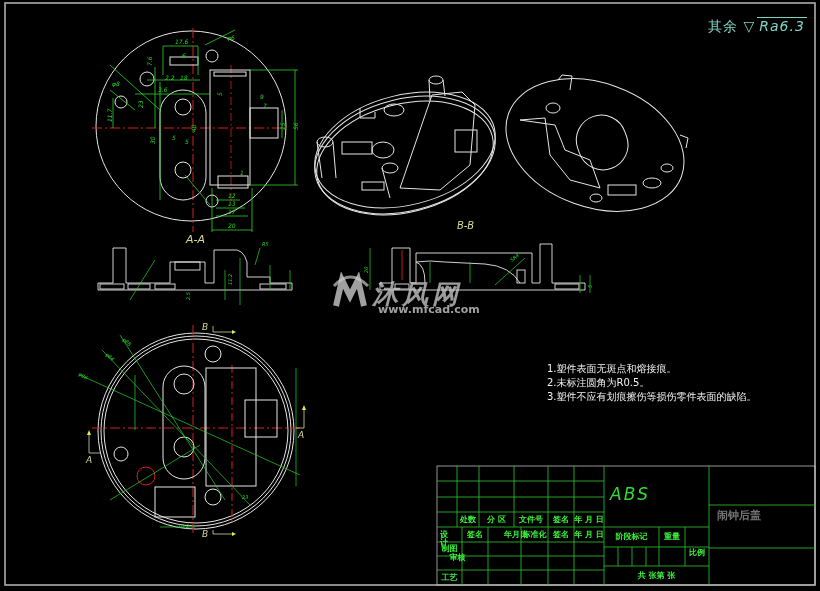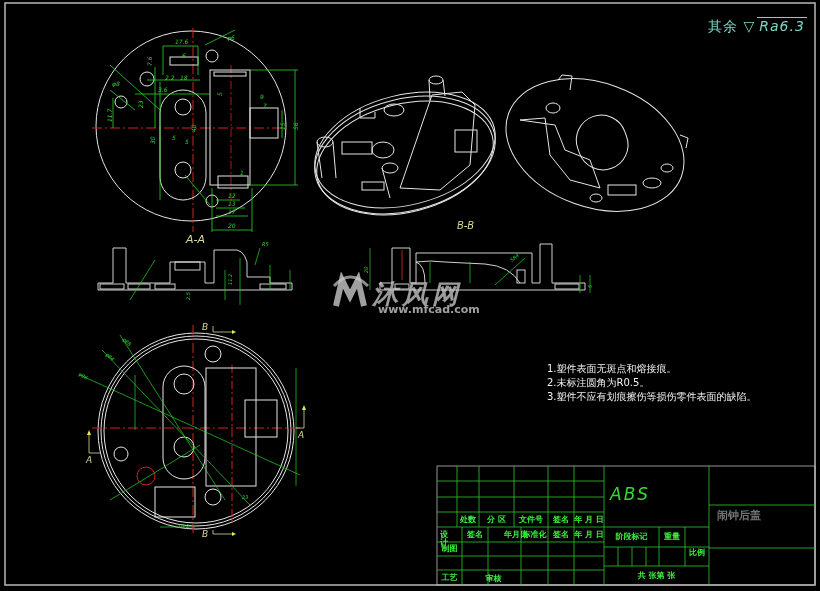--- a/index.html
+++ b/index.html
@@ -297,21 +297,21 @@
 <div class="tb-cell" style="left:574px;top:516px;width:30px;">年 月 日</div>
 
 <div class="tb-cell" style="left:437px;top:531px;width:14px;">设计</div>
 <div class="tb-cell" style="left:462px;top:531px;width:26px;">签名</div>
 <div class="tb-cell" style="left:488px;top:531px;width:56px;">年月日</div>
 <div class="tb-cell" style="left:521px;top:531px;width:27px;">标准化</div>
 <div class="tb-cell" style="left:548px;top:531px;width:26px;">签名</div>
 <div class="tb-cell" style="left:574px;top:531px;width:30px;">年 月 日</div>
 
 <div class="tb-cell" style="left:437px;top:545px;width:25px;">制图</div>
-<div class="tb-cell" style="left:437px;top:575px;width:41px;padding-left:36px;">审核</div>
+<div class="tb-cell" style="left:437px;top:554px;width:41px;">审核</div>
 <div class="tb-cell" style="left:437px;top:574px;width:25px;">工艺</div>
 
 <div class="tb-cell" style="left:604px;top:533px;width:55px;">阶段标记</div>
 <div class="tb-cell" style="left:659px;top:533px;width:26px;">重量</div>
 <div class="tb-cell" style="left:685px;top:533px;width:24px;margin-top:16px;">比例</div>
 <div class="tb-cell" style="left:604px;top:572px;width:105px;">共  张第  张</div>
 
 <div class="txt" style="left:330px;top:272px;width:42px;height:40px;">
   <svg width="42" height="40" viewBox="0 0 42 40">
     <path d="M6 34 L12 8 L20 24 L28 8 L34 34" stroke="rgba(200,200,200,0.8)" stroke-width="6" fill="none"></path>

